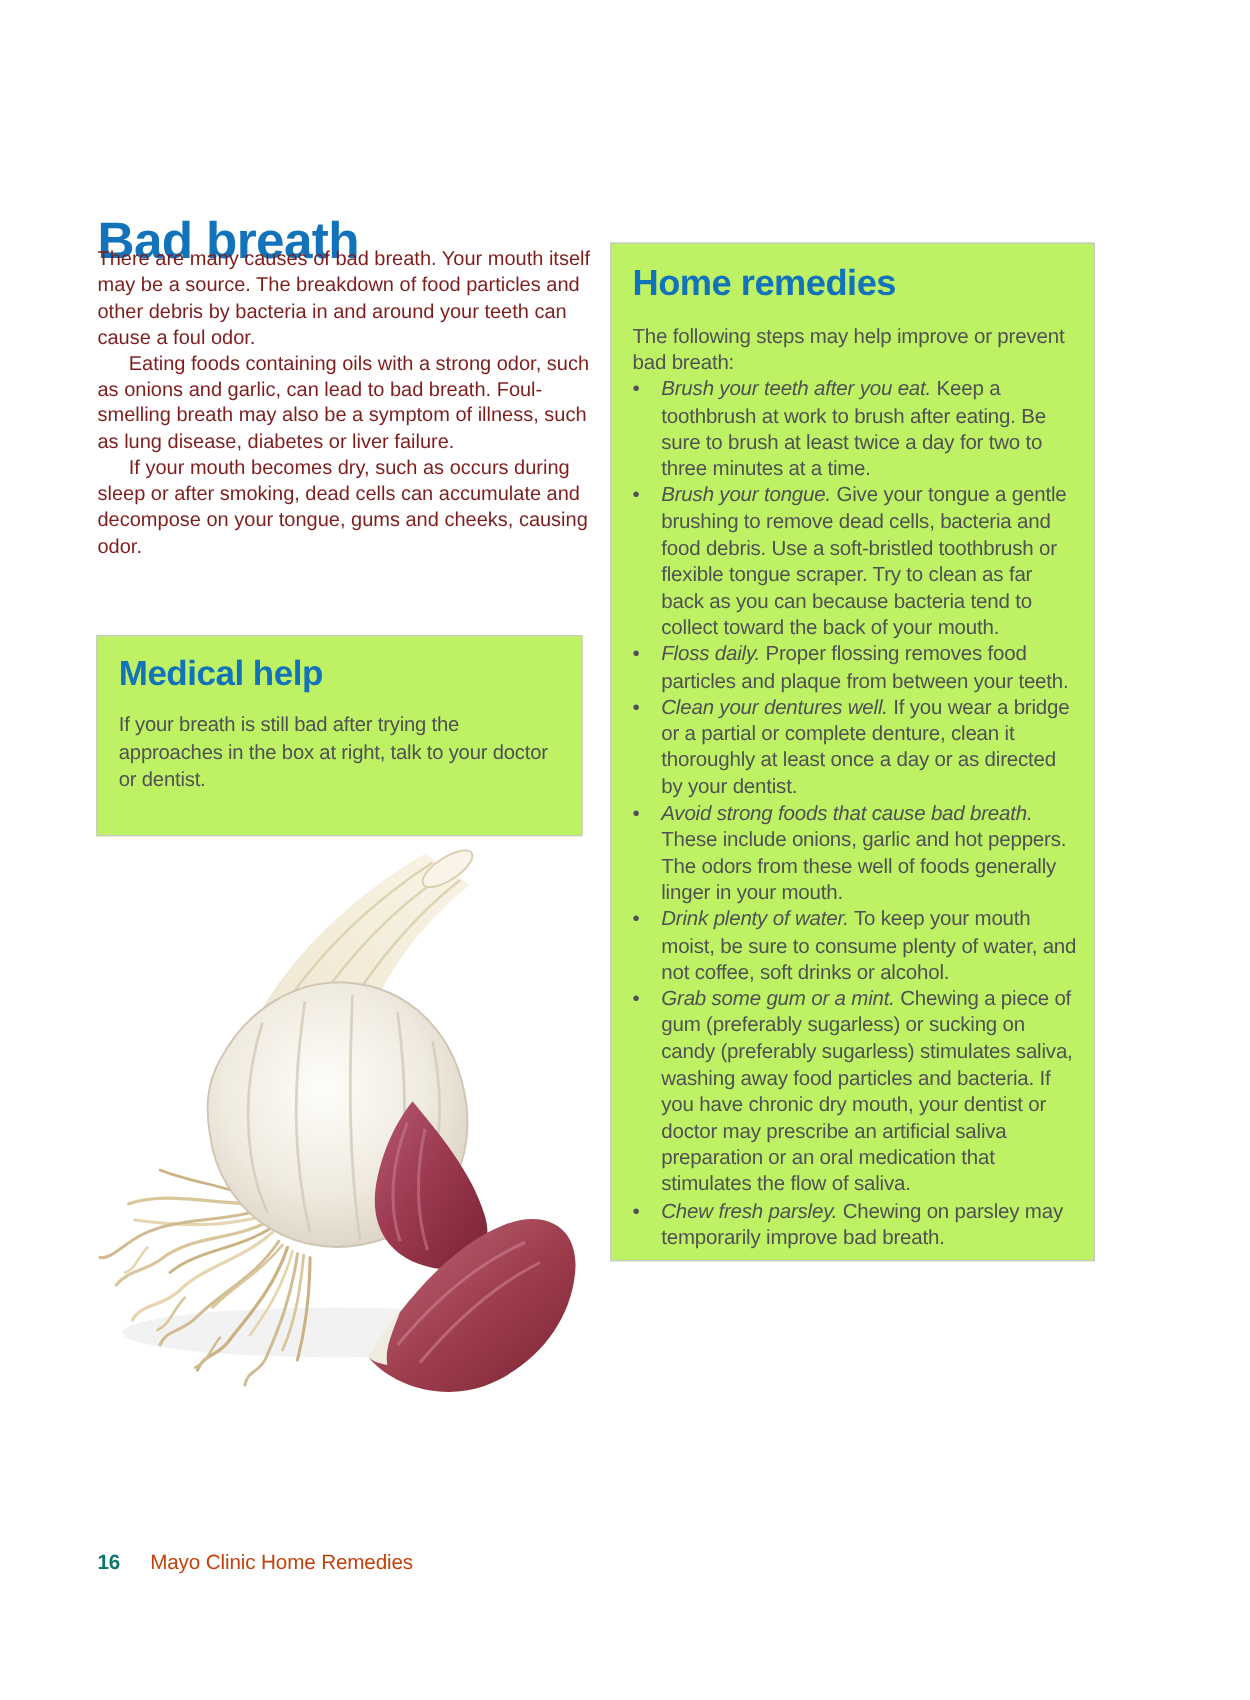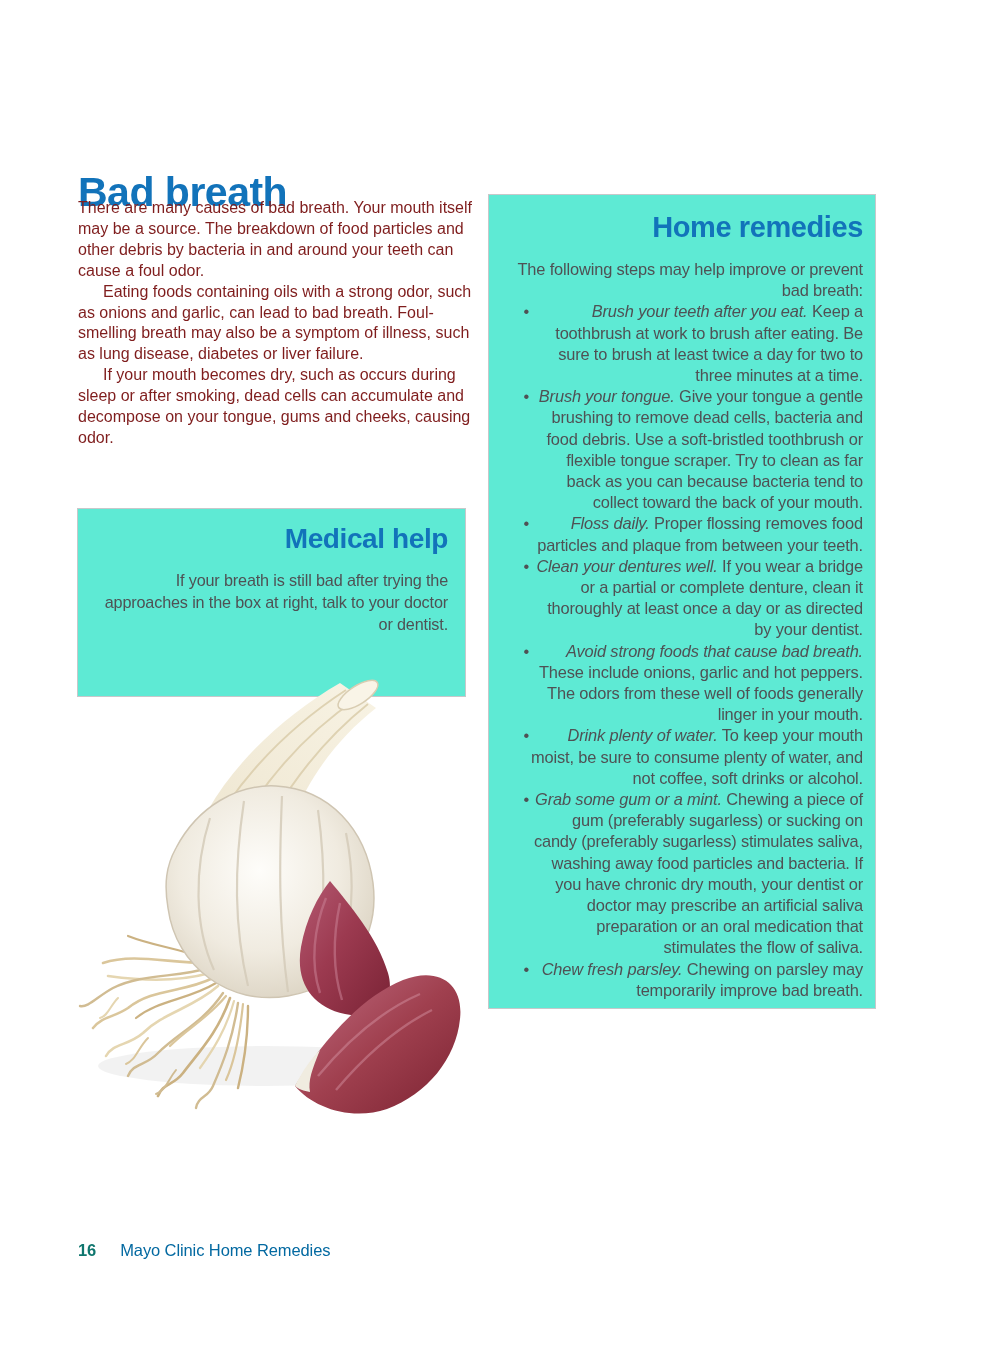--- a/index.html
+++ b/index.html
@@ -14,24 +14,24 @@
   }
   .intro{
     position:absolute;left:78px;top:198px;width:398px;
     font-family:Liberation Sans, sans-serif;
     font-size:16px;line-height:20.9px;color:#7f1d1d;
   }
   .intro p{margin:0;}
   .intro p + p{text-indent:25px;}
 
   .box{
-    border:1px solid #c7c8ca;box-sizing:border-box;background:#5eead4;text-align:right;
+    border:1px solid #c7c8ca;box-sizing:border-box;background:#bef264;
   }
   .medical-box{
-    position:absolute;left:77px;top:508px;width:389px;height:189px;
+    position:absolute;left:77px;top:508px;width:389px;height:161px;
     padding:15px 17px;
   }
   .box-heading{
     color:#1273ba;font-size:28px;font-weight:bold;letter-spacing:-0.4px;
     line-height:1.1;margin:0;
   }
   .medical-body{
     margin-top:14px;font-size:16.2px;line-height:22px;color:#4f5154;
     letter-spacing:-0.15px;
   }
@@ -51,21 +51,21 @@
   .remedy-item{display:flex;}
   .bullet{width:23px;flex:none;}
   .lead{}
 
   .garlic-photo{position:absolute;left:58px;top:668px;width:420px;height:470px;}
 
   .footer{
     position:absolute;left:78px;top:1241px;font-size:16.5px;letter-spacing:-0.1px;
   }
   .footer .num{font-weight:bold;color:#0f766e;margin-right:24px;}
-  .footer .book{color:#0369a1;}
+  .footer .book{color:#c2410c;}
 </style>
 </head>
 <body>
 
 <h1 class="page-title">Bad breath</h1>
 
 <div class="intro">
   <p>There are many causes of bad breath. Your mouth itself may be a source. The breakdown of food particles and other debris by bacteria in and around your teeth can cause a foul odor.</p>
   <p>Eating foods containing oils with a strong odor, such as onions and garlic, can lead to bad breath. Foul-smelling breath may also be a symptom of illness, such as lung disease, diabetes or liver failure.</p>
   <p>If your mouth becomes dry, such as occurs during sleep or after smoking, dead cells can accumulate and decompose on your tongue, gums and cheeks, causing odor.</p>

